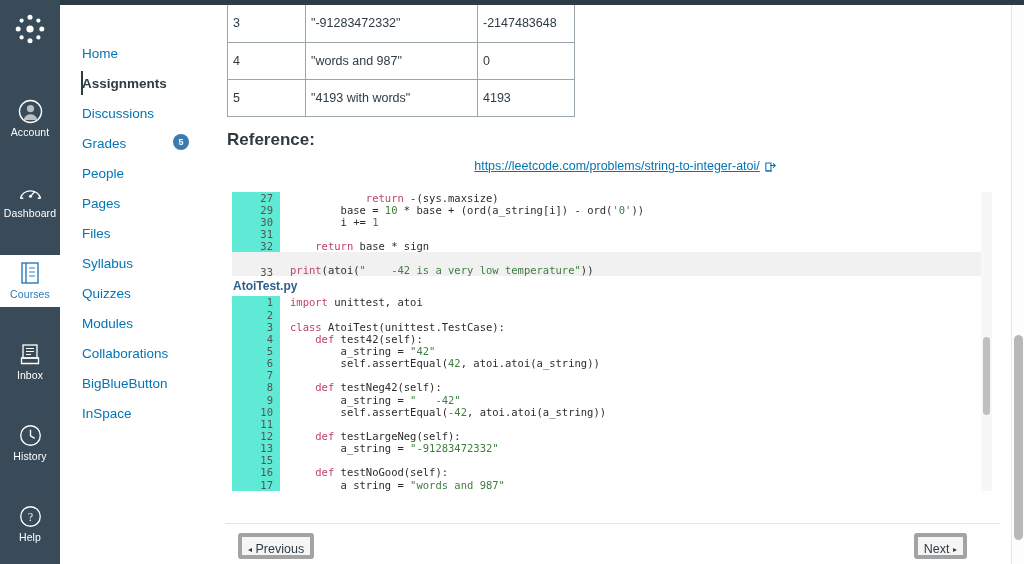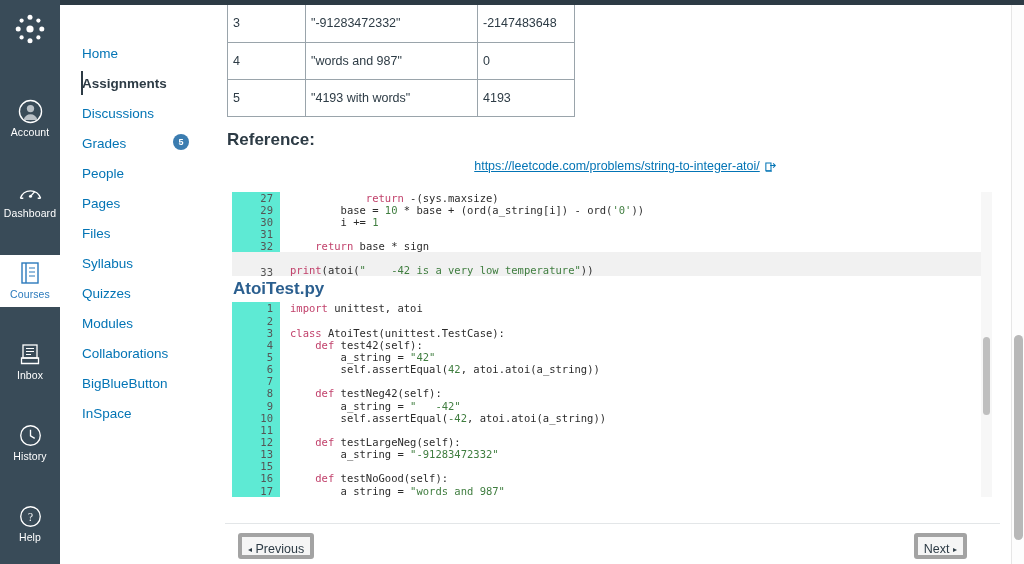--- a/index.html
+++ b/index.html
@@ -145,21 +145,21 @@
     user-select: none;
   }
   .code-line.alt .ln { background: #e8e8e8; margin-top: 14px; }
   .src { padding-left: 10px; color: #2b2b2b; flex: 1 1 auto; }
 
   .kw  { color: #C1416B; }
   .num { color: #3F7D3F; }
   .str { color: #3F7D3F; }
 
   .file-label {
-    font-size: 17px; font-weight: bold; color: #2B5F8F;
+    font-size: 12px; font-weight: bold; color: #2B5F8F;
     margin: 3px 0 3px 1px;
     font-family: "Liberation Sans", sans-serif;
   }
 
   
   .code-scroll-track {
     position: absolute; top: 0; right: 0; width: 11px; height: 100%;
     background: #f7f7f7;
   }
   .code-scroll-thumb {

